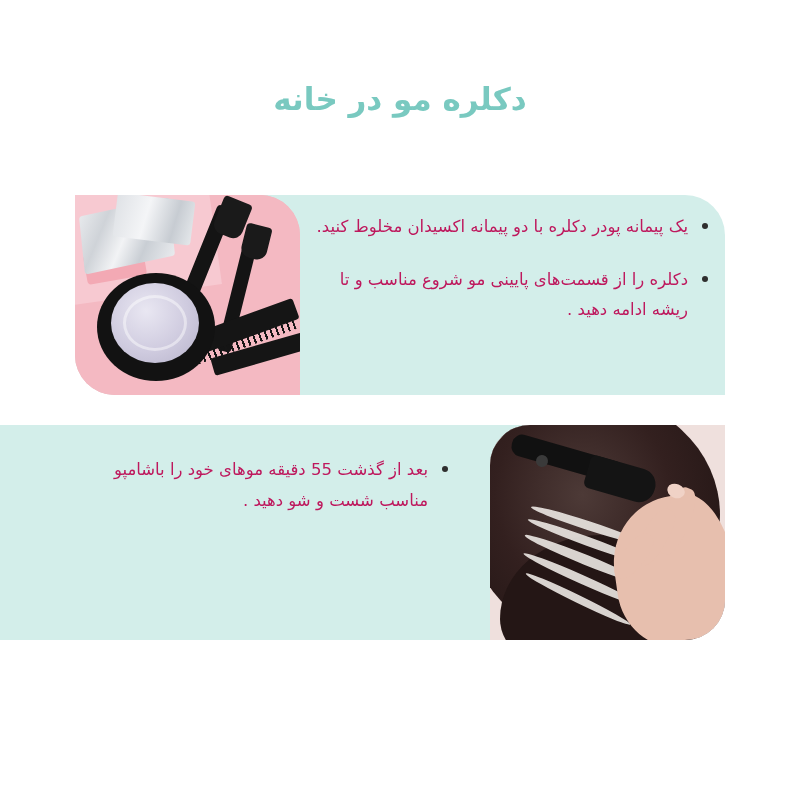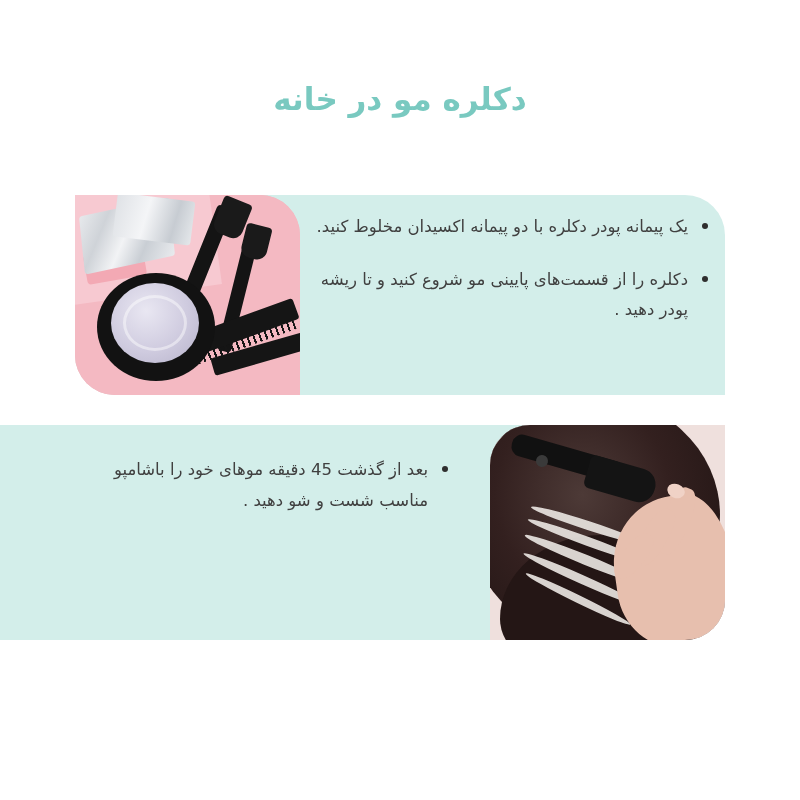--- a/index.html
+++ b/index.html
@@ -114,21 +114,21 @@
     list-style: none;
     margin: 0;
     padding: 0;
   }
   ul.bullets li {
     position: relative;
     margin: 0 0 22px 0;
     padding: 0 22px 0 0;
     font-size: 16.5px;
     line-height: 1.85;
-    color: #404040;
+    color: #be185d;
     direction: rtl;
     text-align: right;
   }
   ul.bullets li:last-child { margin-bottom: 0; }
   ul.bullets li .dot {
     position: absolute;
     top: 11px;
     right: 2px;
     width: 6px;
     height: 6px;
@@ -331,21 +331,21 @@
   </div>
 
   <div class="card1-list">
     <ul class="bullets">
       <li>
         <span class="dot"></span>
         <span>یک پیمانه  پودر دکلره با دو پیمانه اکسیدان مخلوط کنید.</span>
       </li>
       <li>
         <span class="dot"></span>
-        <span>دکلره را از قسمت‌های پایینی مو شروع کنید و تا ریشه پودر دهید .</span>
+        <span>دکلره را از قسمت‌های پایینی مو شروع مناسب و تا ریشه ادامه دهید .</span>
       </li>
     </ul>
   </div>
 
   <div class="card2"></div>
 
   <div class="card2-photo">
     <div class="p2-bg"></div>
     <div class="p2-hair"></div>
     <div class="p2-hair2"></div>
@@ -361,18 +361,18 @@
     <div class="p2-finger f1"></div>
     <div class="p2-finger f2"></div>
     <div class="p2-finger f3"></div>
     <div class="p2-nail"></div>
   </div>
 
   <div class="card2-list">
     <ul class="bullets">
       <li>
         <span class="dot"></span>
-        <span>بعد از گذشت 45 دقیقه موهای خود را باشامپو مناسب شست و شو دهید .</span>
+        <span>بعد از گذشت 55 دقیقه موهای خود را باشامپو مناسب شست و شو دهید .</span>
       </li>
     </ul>
   </div>
 
 </div>
 
 </body></html>

